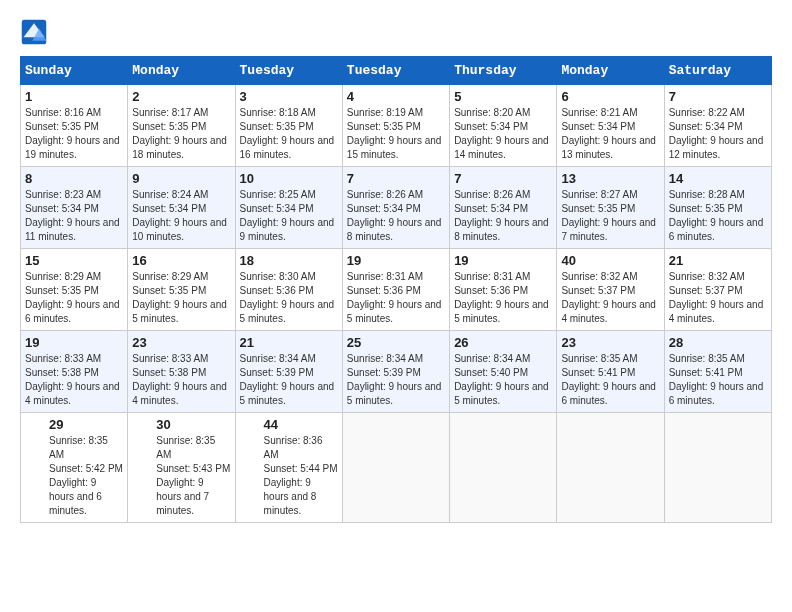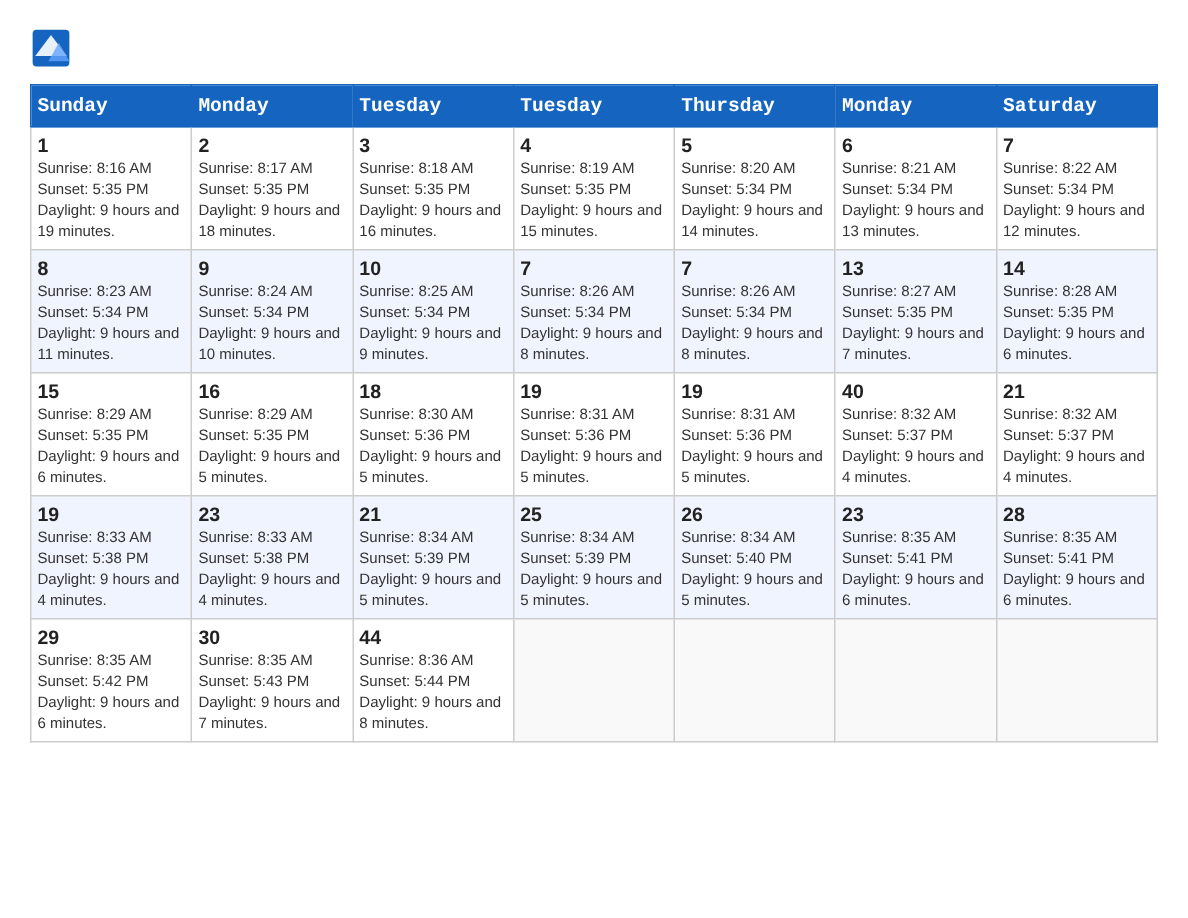--- a/index.html
+++ b/index.html
@@ -85,20 +85,21 @@
     .day-info {
       font-size: 10px;
       color: #333;
       line-height: 1.4;
     }
     .empty-cell {
       background: #f9f9f9 !important;
     }
     .last-row td {
       height: 72px;
+      padding-left: 28px;
     }
   </style>
 </head>
 <body>
 
 <div class="page">
   <div class="header">
     <div class="logo">
       <svg class="logo-icon" viewBox="0 0 32 32">
         <rect x="2" y="2" width="28" height="28" rx="3" fill="#1565c0"></rect>

